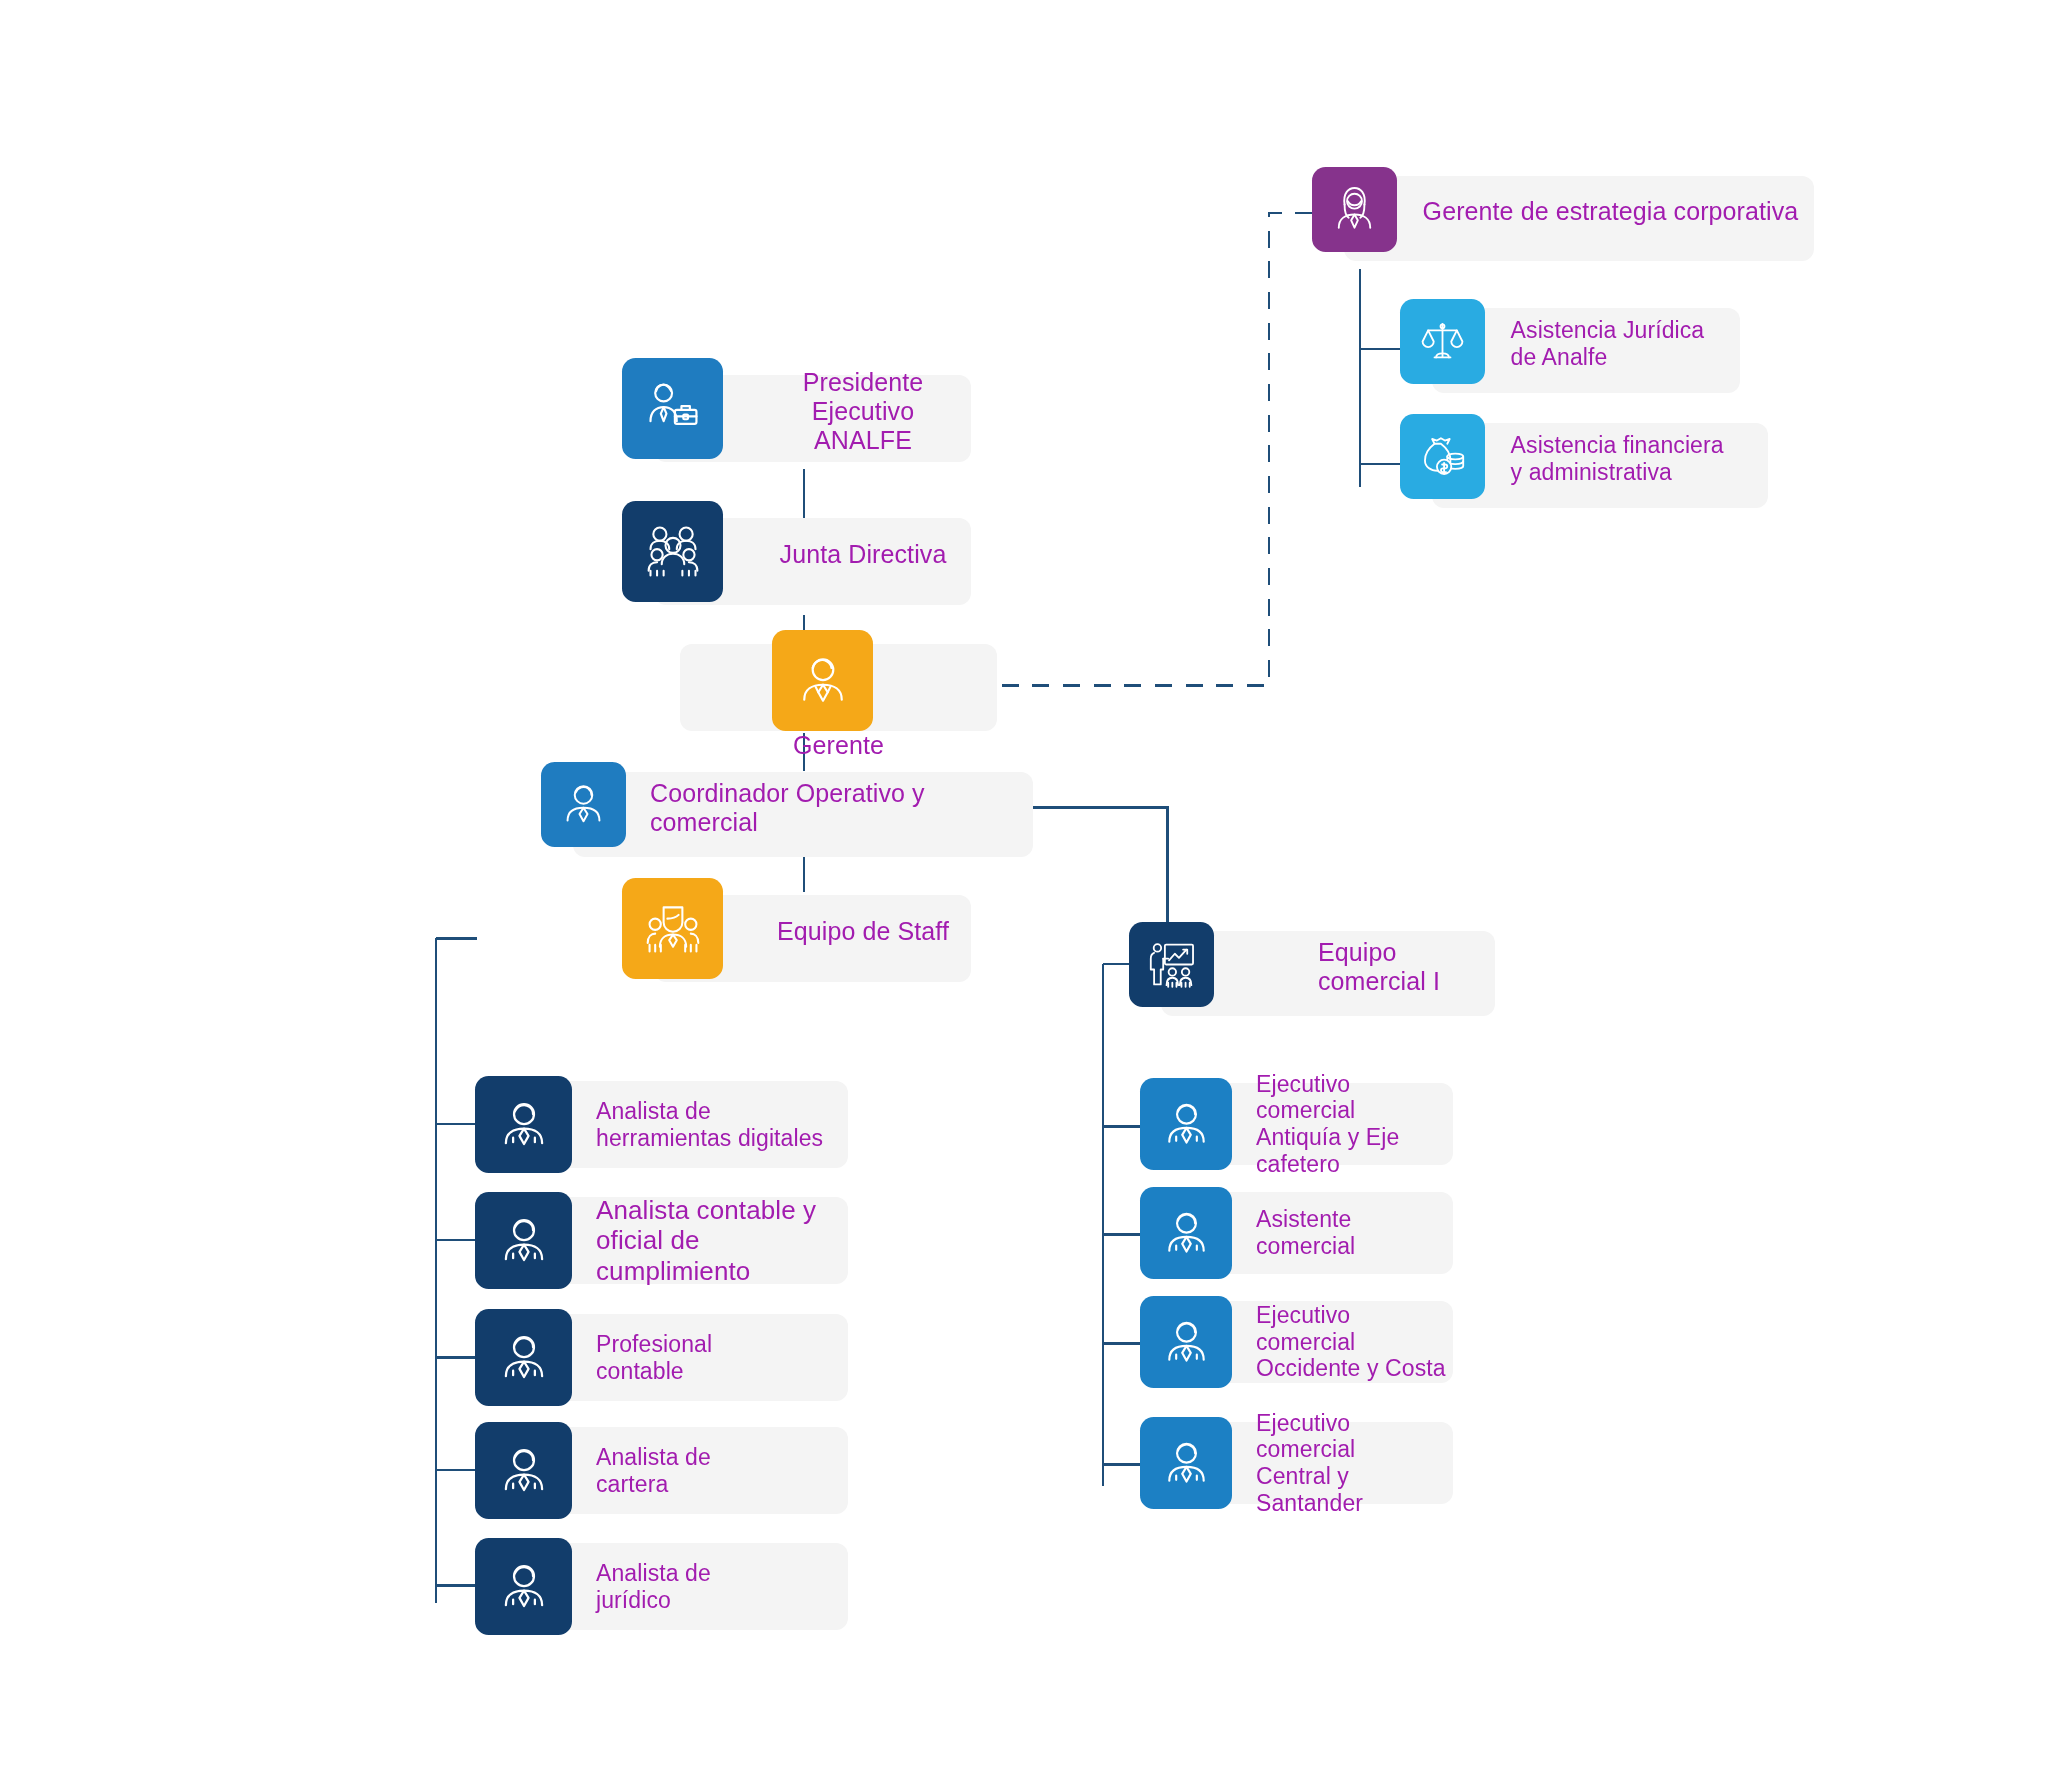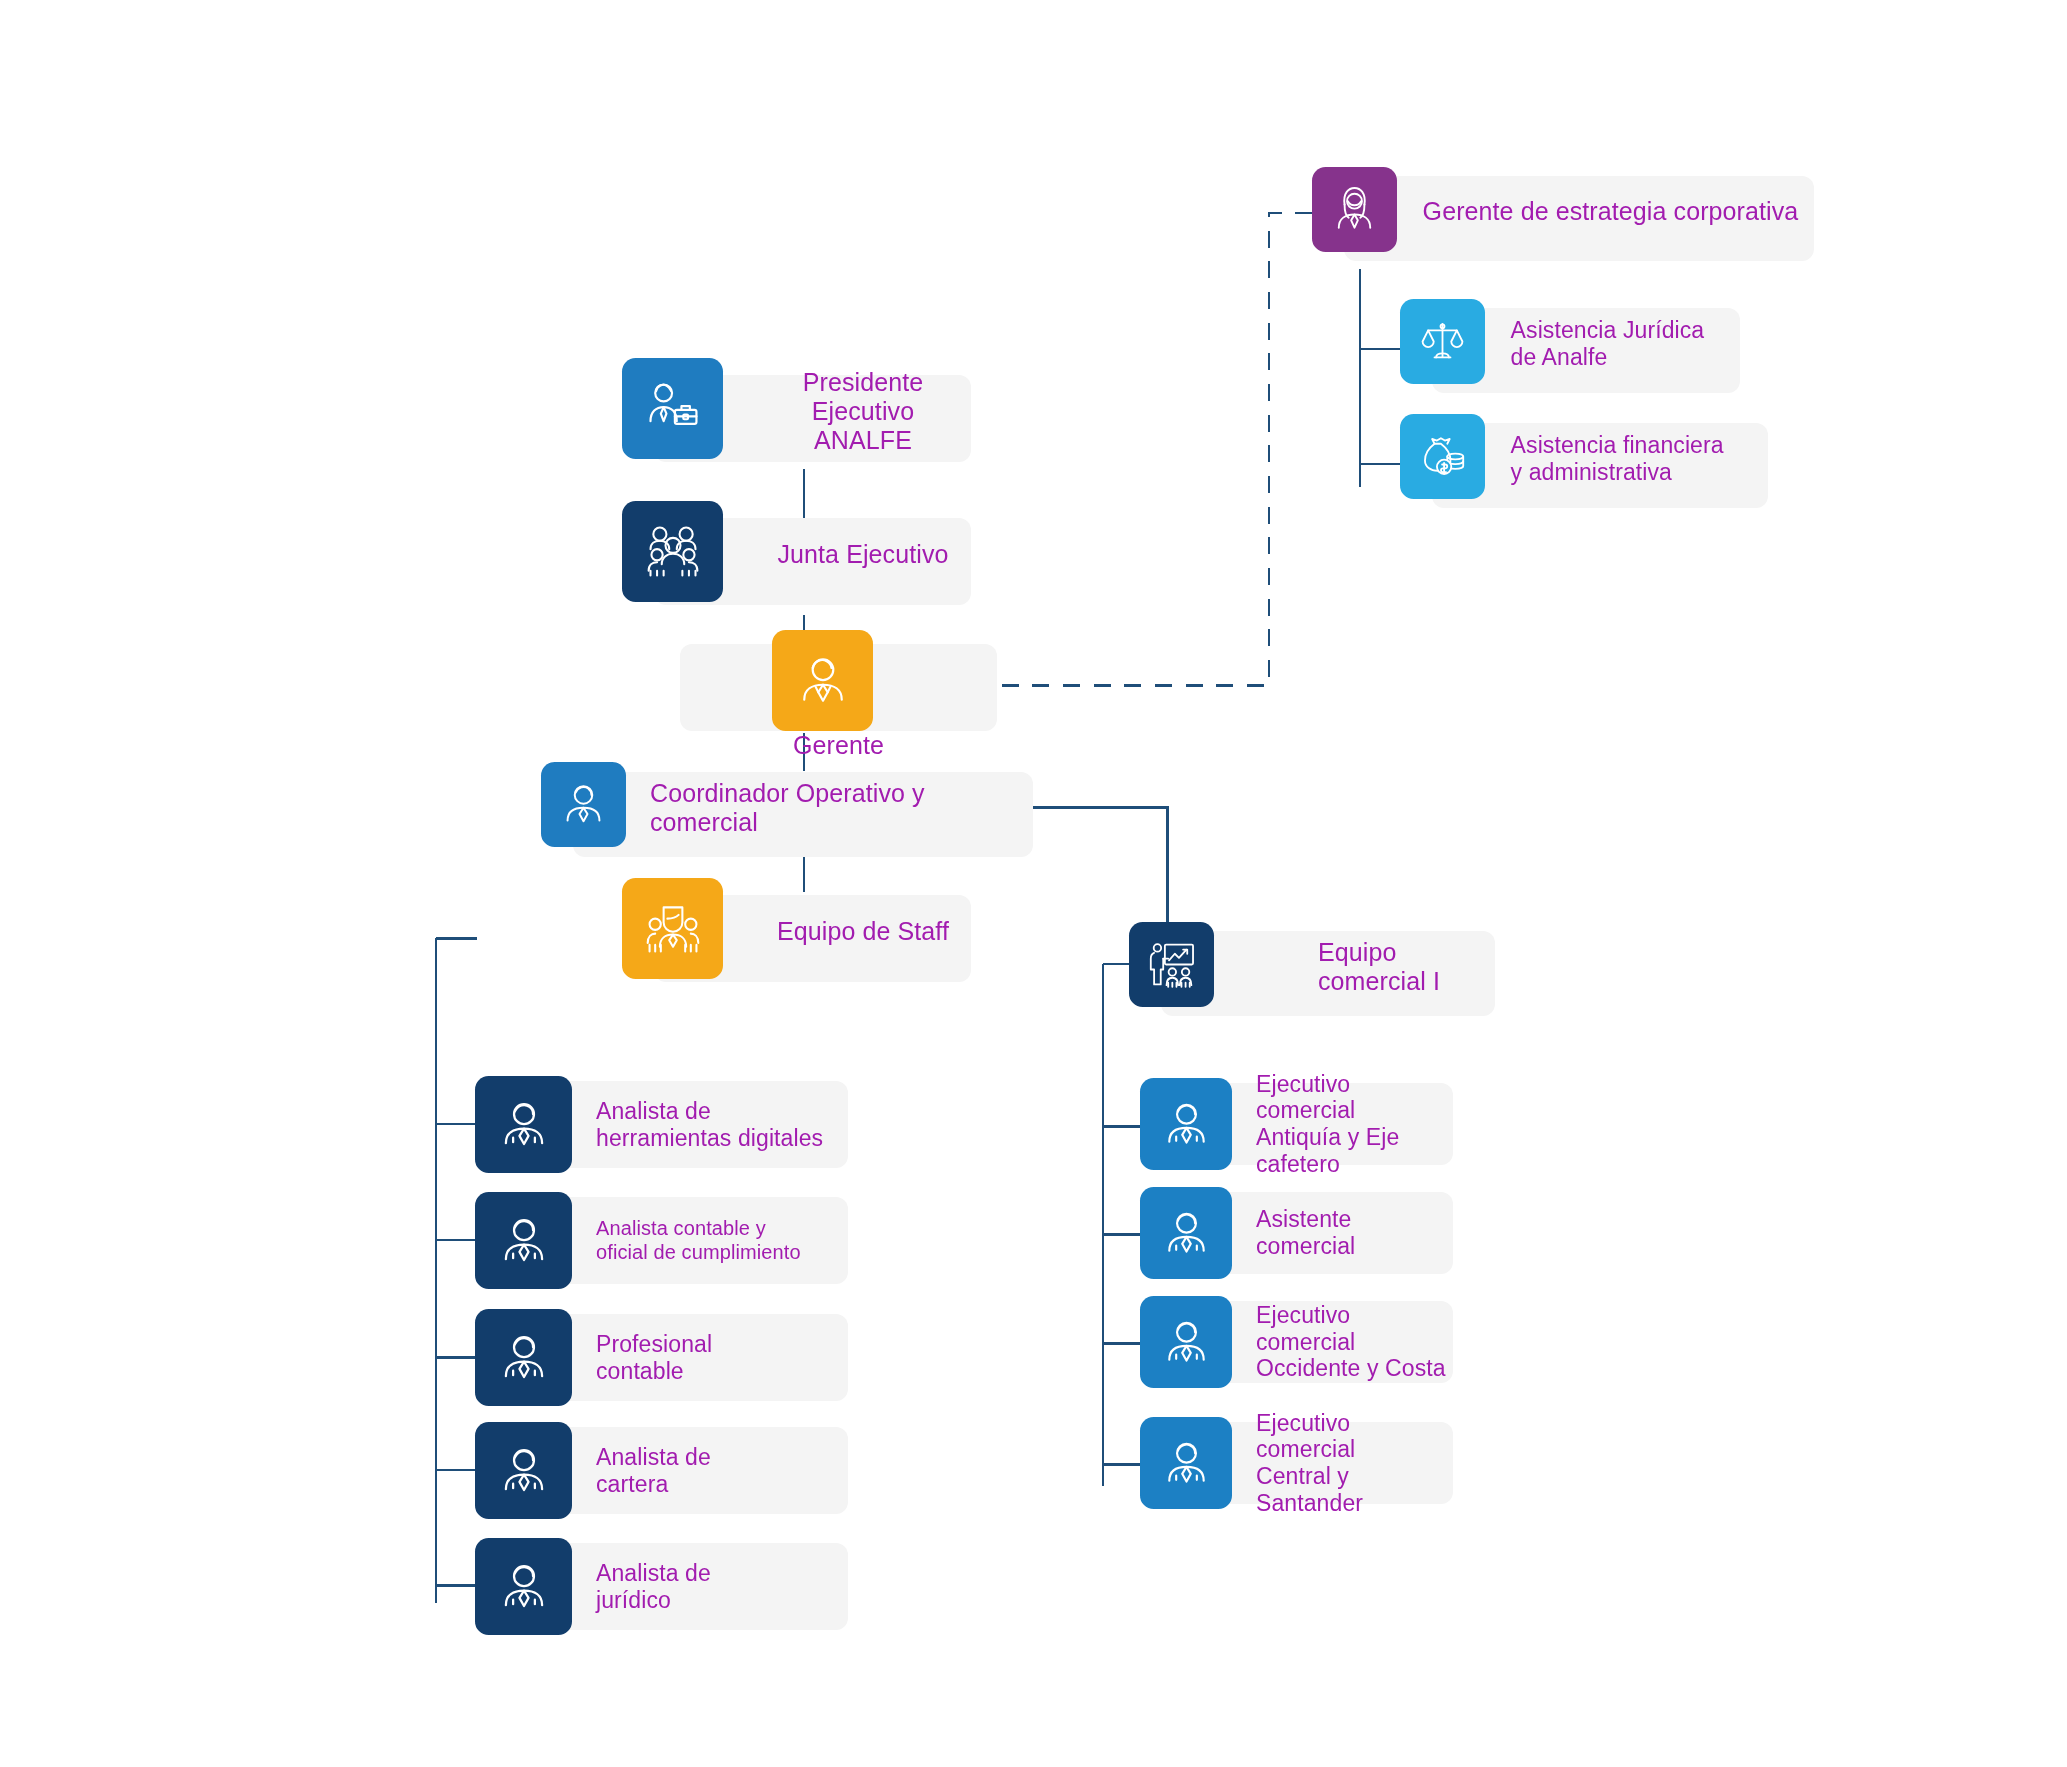--- a/index.html
+++ b/index.html
@@ -109,21 +109,21 @@
           <path d="M36 30c0-6 4.5-9 10-9s10 3 10 9"></path>
         <circle cx="32" cy="26" r="8"></circle>
           <path d="M20 46c0-7 5.5-11 12-11s12 4 12 11"></path>
         <circle cx="15" cy="36" r="6"></circle>
           <path d="M6 53c0-6 4-9 9-9"></path>
         <circle cx="49" cy="36" r="6"></circle>
           <path d="M58 53c0-6-4-9-9-9"></path>
         <path d="M8 53v5M15 53v5M22 53v5M42 53v5M49 53v5M56 53v5"></path>
       </svg>
     </div>
-    <div class="lbl" style="margin-left:32px;font-size:25px;text-align:center;width:230px;">Junta Ejecutivo</div>
+    <div class="lbl" style="margin-left:32px;font-size:25px;text-align:center;width:230px;">Junta Directiva</div>
   </div>
 
   <div class="node" style="left:648px;top:637px;width:349px;height:87px;flex-direction:column;">
     <div class="plate" style="width:317px;"></div>
     <div class="ico c-amber" style="width:101px;height:101px;margin-top:-6.8px;">
       <svg width="60" height="60" viewBox="0 0 64 64" fill="none" stroke="#fff" stroke-width="2.3" stroke-linecap="round" stroke-linejoin="round">
         <circle cx="32" cy="20" r="11"></circle>
         <path d="M21 18c2-8 10-10 15-7 4 2.5 5 5 5 7"></path>
         <path d="M12 52c0-11 8-16 20-16s20 5 20 16"></path>
         <path d="M32 36l-5 8 5 9 5-9z"></path>
@@ -250,21 +250,21 @@
         <div class="plate" style="width: 341px; top: 5.1px; height: 87px;"></div>
         <div class="ico" style="width: 97px; height: 97px; background: rgb(18, 61, 107);">
           <svg width="58" height="58" viewBox="0 0 64 64" fill="none" stroke="#fff" stroke-width="2.5" stroke-linecap="round" stroke-linejoin="round">
             <circle cx="32" cy="20" r="11"></circle>
             <path d="M22 17c3-7 11-9 16-5 3 2 4 4 4 8"></path>
             <path d="M12 52c0-11 8-16 20-16s20 5 20 16"></path>
             <path d="M32 36l-5 8 5 9 5-9z"></path>
             <path d="M20 46v5M44 46v5"></path>
           </svg>
         </div>
-        <div class="lbl" style="margin-left: 24px; font-size: 20px;">Analista contable y
+        <div class="lbl" style="margin-left: 24px; font-size: 26px;">Analista contable y
 oficial de cumplimiento</div>
       </div>
       <div class="node" style="left: 475px; top: 1309px; width: 373px; height: 97px;">
         <div class="plate" style="width: 341px; top: 5.1px; height: 87px;"></div>
         <div class="ico" style="width: 97px; height: 97px; background: rgb(18, 61, 107);">
           <svg width="58" height="58" viewBox="0 0 64 64" fill="none" stroke="#fff" stroke-width="2.5" stroke-linecap="round" stroke-linejoin="round">
             <circle cx="32" cy="20" r="11"></circle>
             <path d="M22 17c3-7 11-9 16-5 3 2 4 4 4 8"></path>
             <path d="M12 52c0-11 8-16 20-16s20 5 20 16"></path>
             <path d="M32 36l-5 8 5 9 5-9z"></path>

